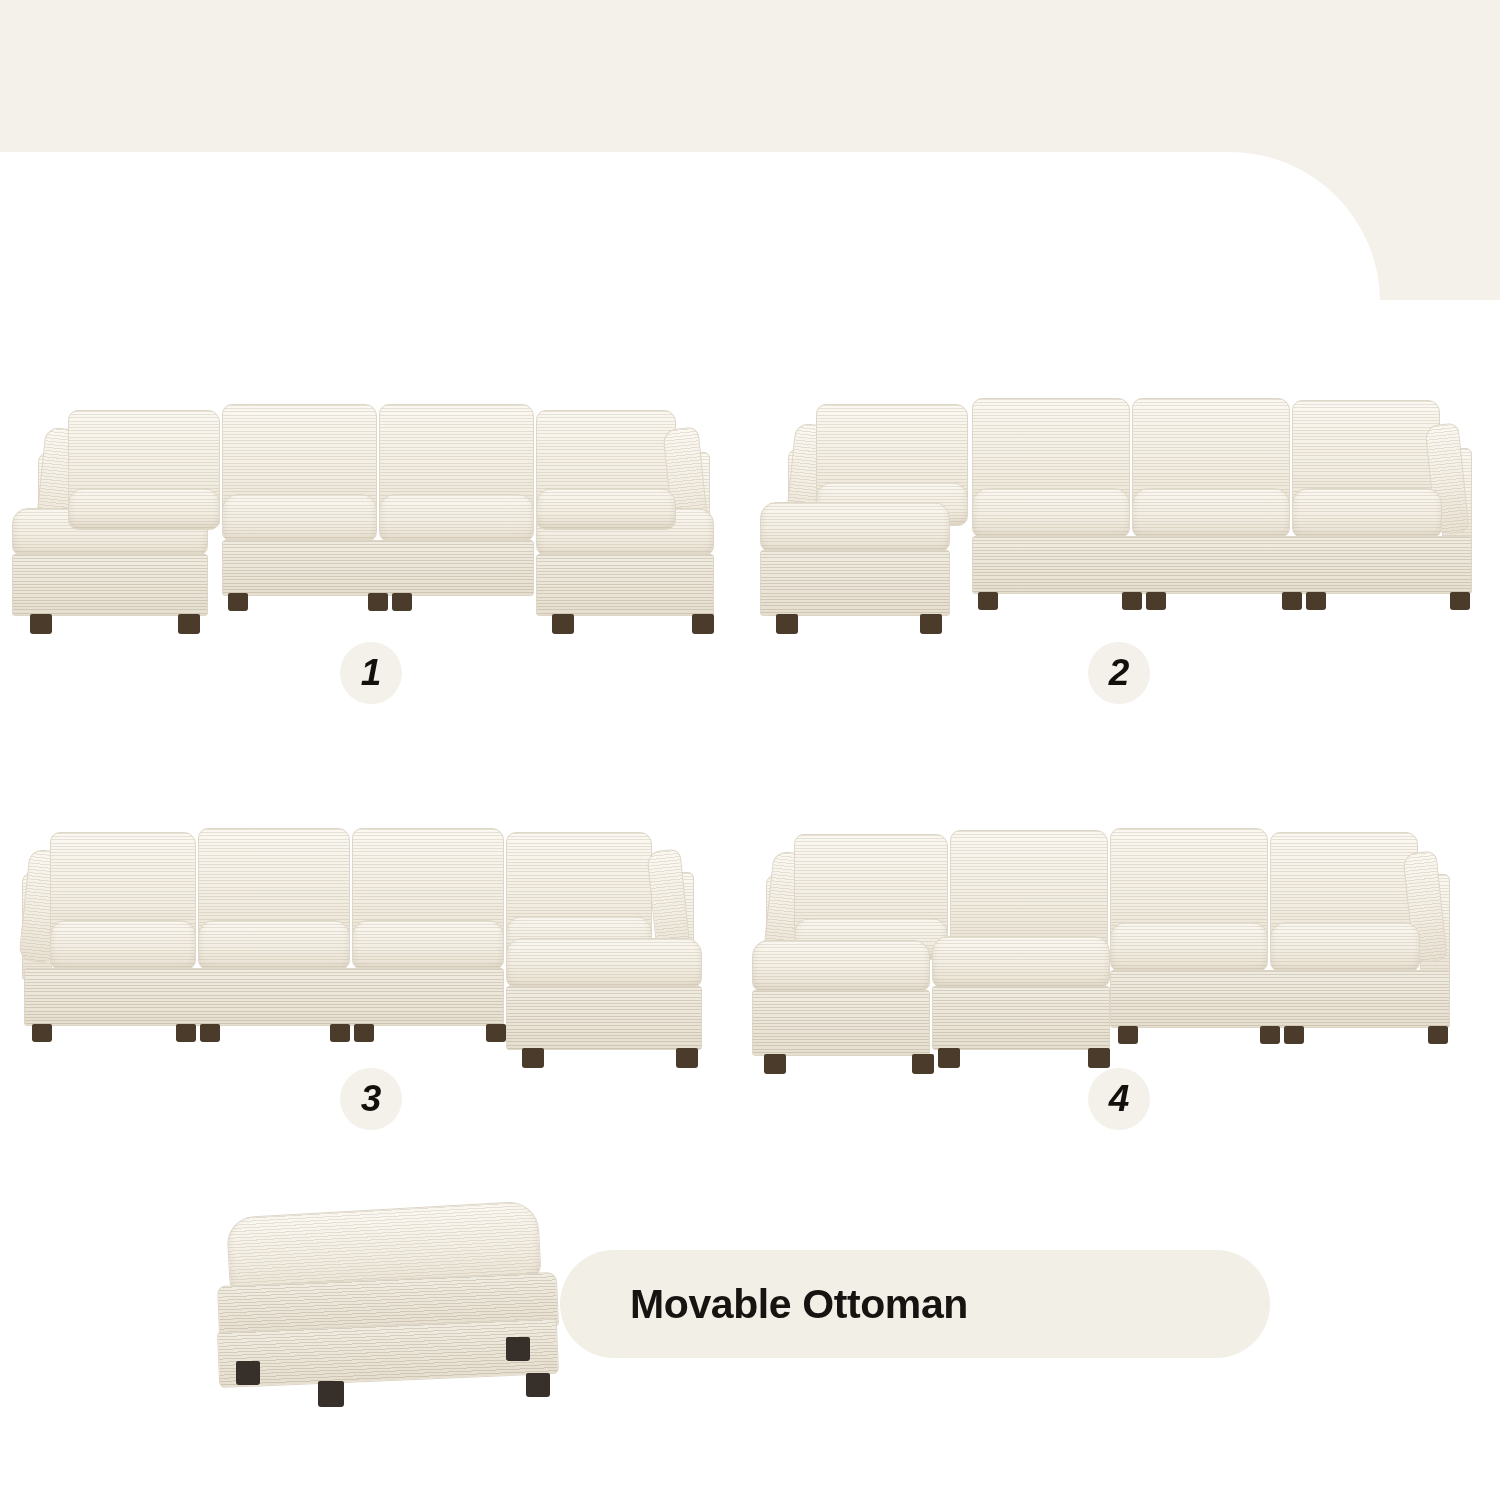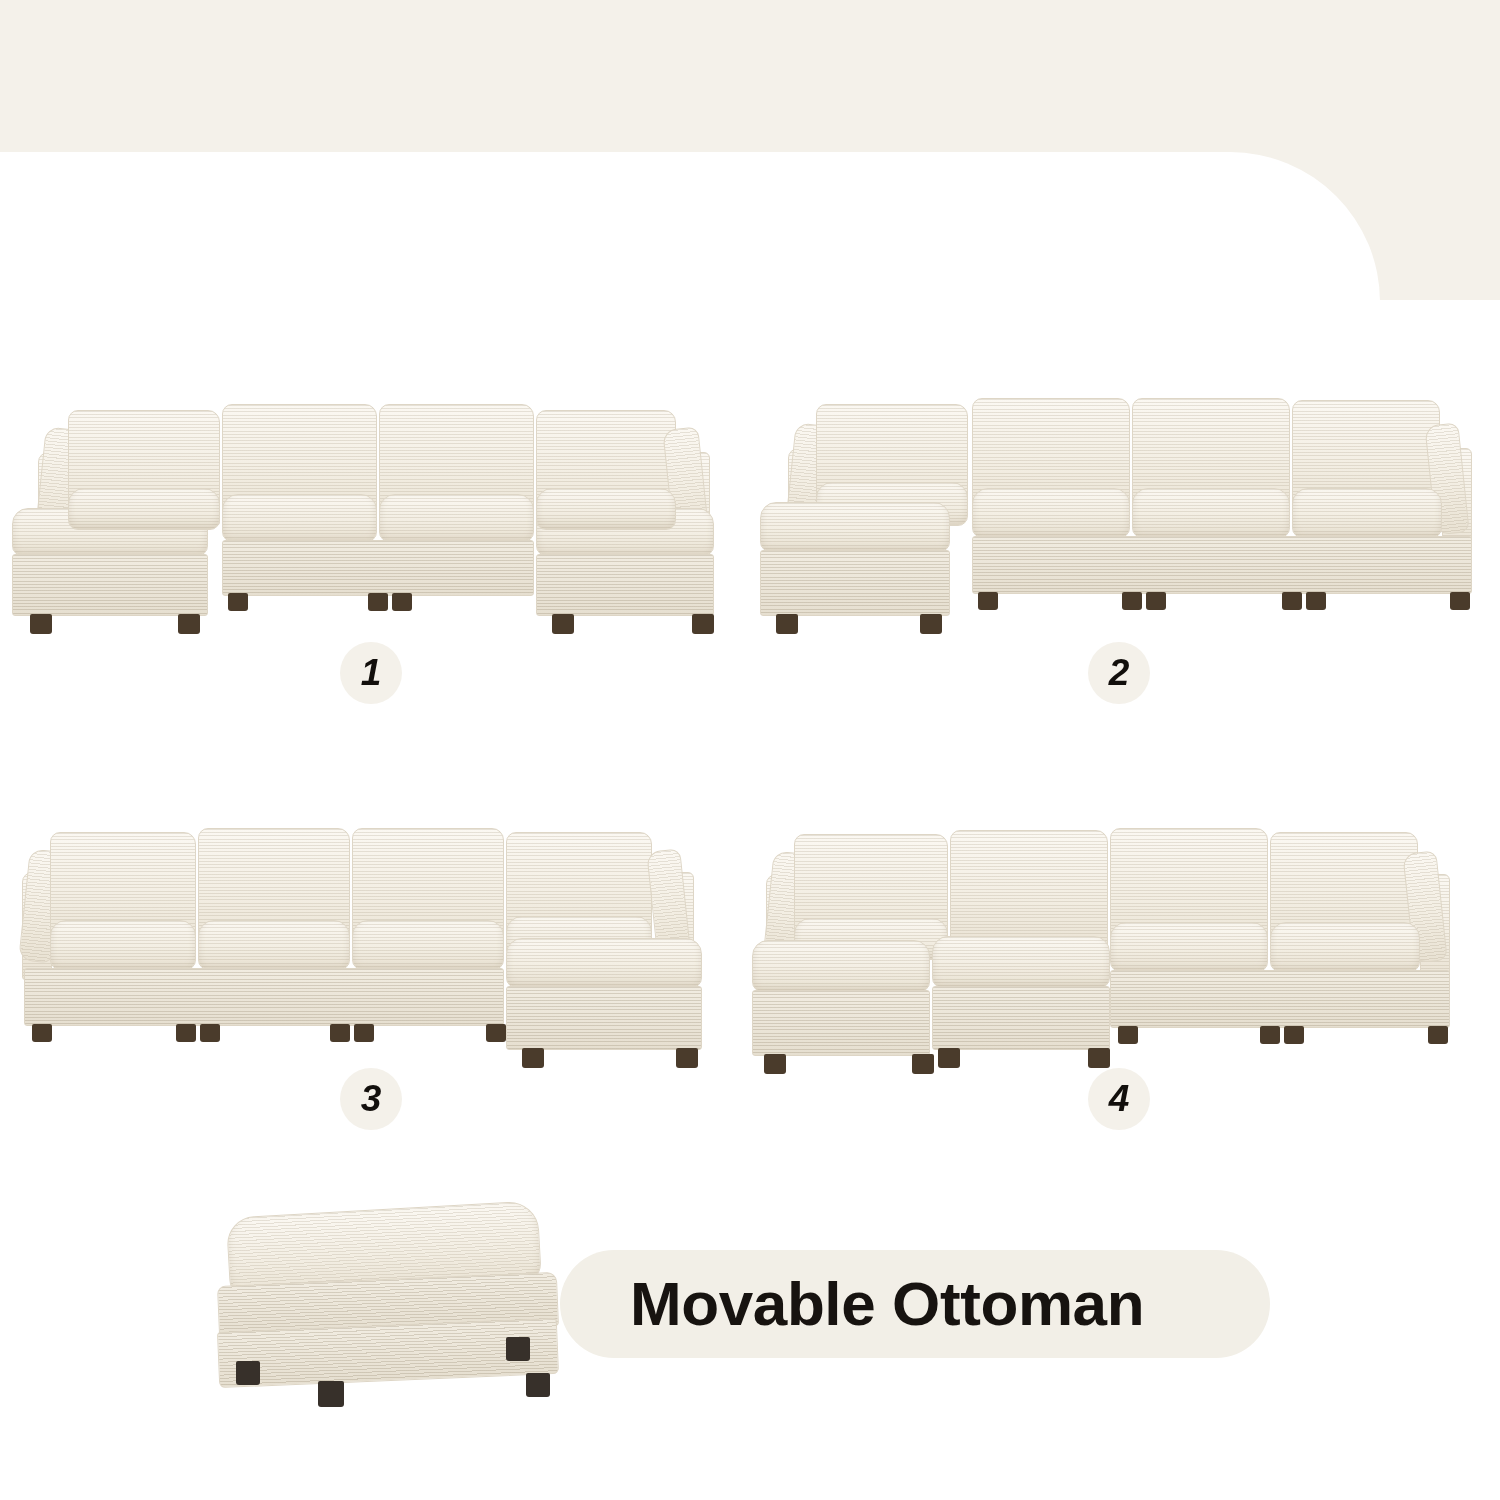--- a/index.html
+++ b/index.html
@@ -107,21 +107,21 @@
   
   .ott-banner {
     position: absolute; z-index: 5;
     left: 560px; top: 1250px; width: 710px; height: 108px;
     background: #f2efe7;
     border-radius: 54px;
   }
   .ott-banner-label {
     position: absolute; z-index: 6;
     left: 630px; top: 1265px;
-    font-size: 62px; font-weight: 800; color: #171310;
+    font-size: 41px; font-weight: 800; color: #171310;
     letter-spacing: -0.4px; line-height: 78px; white-space: nowrap;
   }
   .big-ottoman { position: absolute; z-index: 8; left: 210px; top: 1195px; width: 360px; height: 230px; }
 </style>
 </head>
 <body>
 
 <div class="page">
 
   <div class="header-band"></div>

